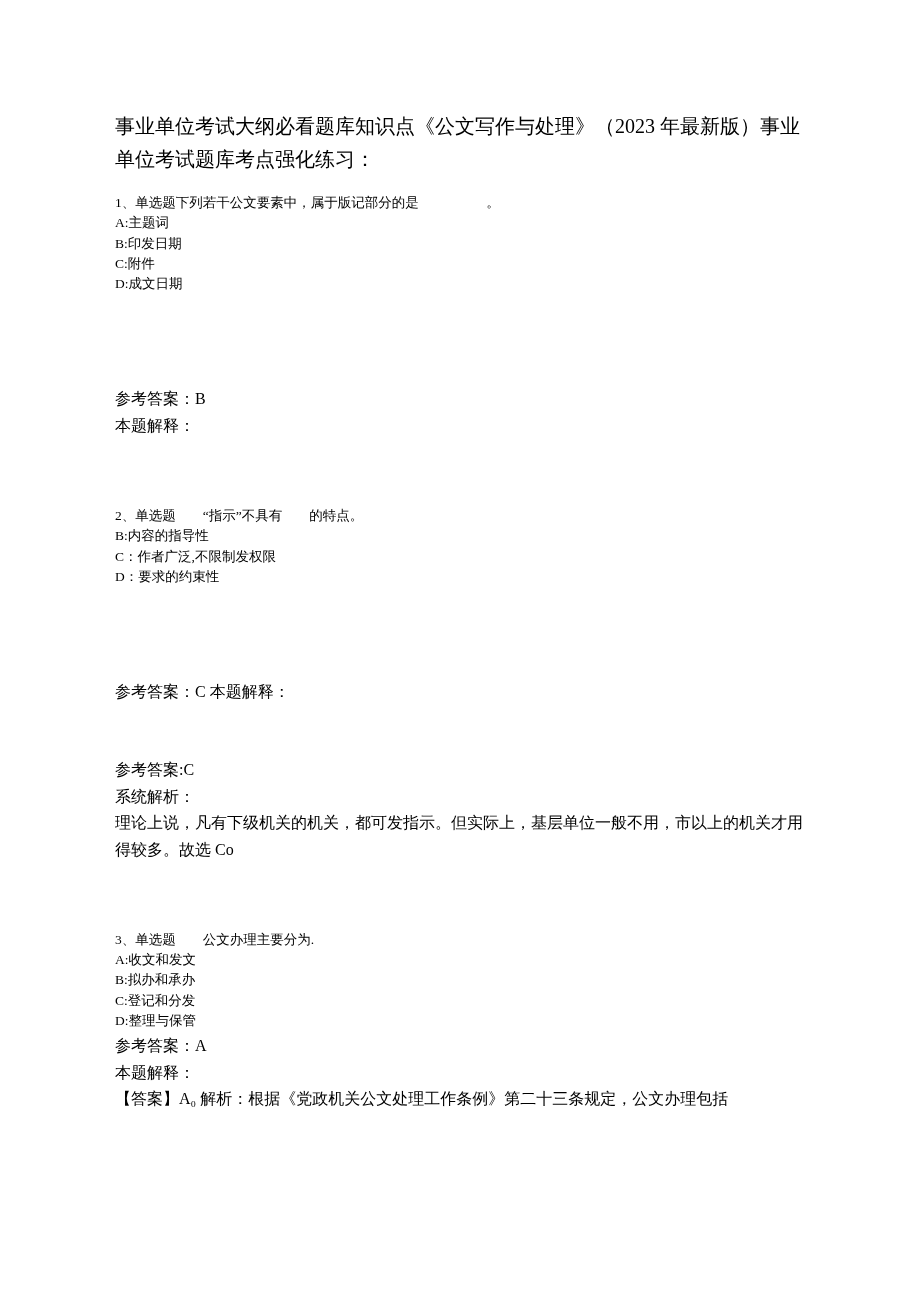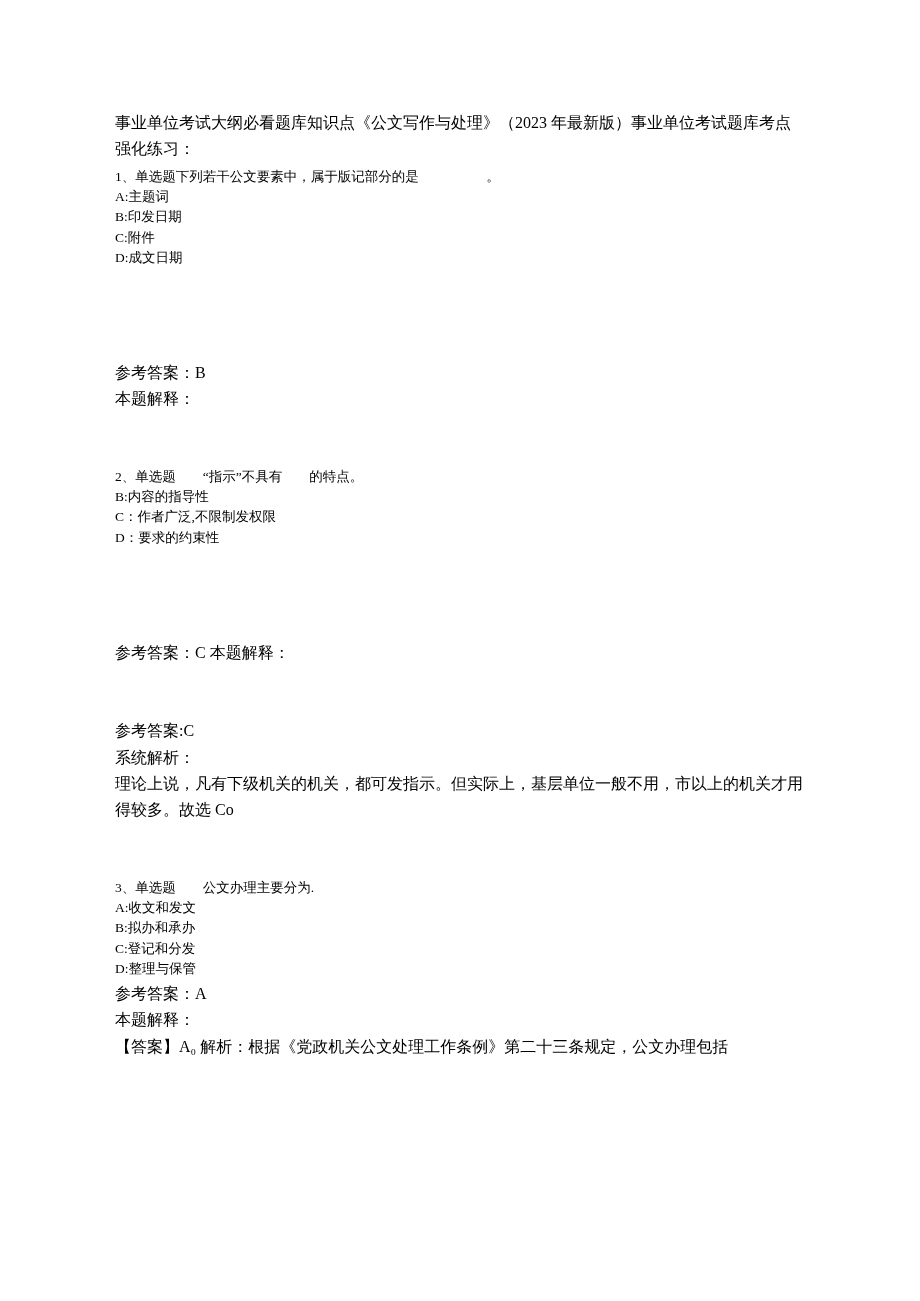--- a/index.html
+++ b/index.html
@@ -8,27 +8,27 @@
     background: #ffffff;
     font-family: "SimSun", "宋体", serif;
     width: 920px;
   }
   .page {
     padding: 110px 115px 60px 115px;
     box-sizing: border-box;
     width: 920px;
   }
   .intro {
-    font-size: 16px;
+    font-size: 20px;
     line-height: 1.65;
   }
   .question-stem {
     font-size: 13.5px;
     line-height: 1.5;
-    margin-top: 4px;
+    margin-top: 17px;
   }
   .option {
     font-size: 13.5px;
     line-height: 1.5;
   }
   .gap-med { height: 50px; }
   .gap-large { height: 90px; }
   .answer-line {
     font-size: 16px;
     line-height: 1.65;

